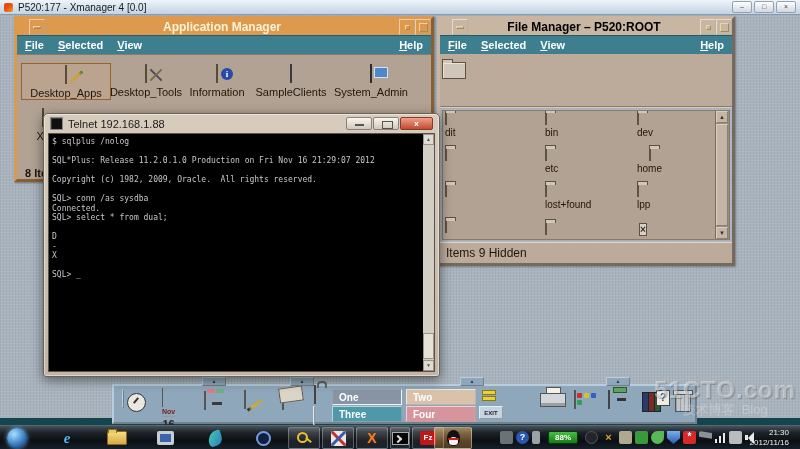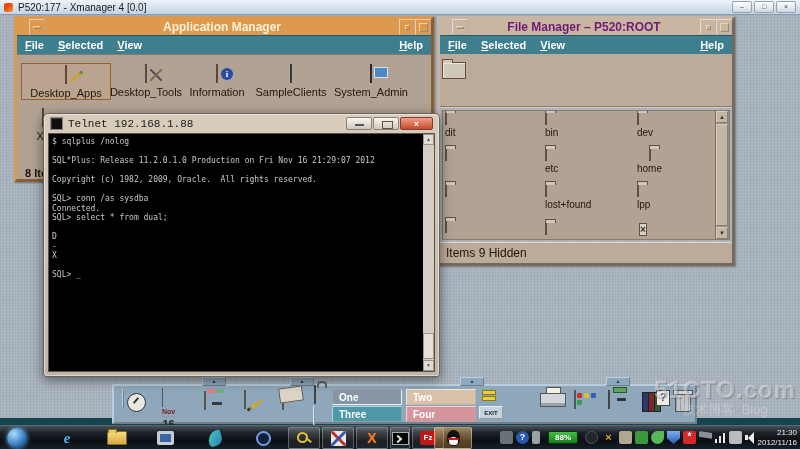--- a/index.html
+++ b/index.html
@@ -19,21 +19,21 @@
     background-image:repeating-linear-gradient(0deg,rgba(255,255,255,.08) 0 1px,transparent 1px 3px),
                      repeating-linear-gradient(90deg,rgba(40,60,80,.07) 0 1px,transparent 1px 3px);}
   #desktop-strip{position:absolute;left:0;top:404px;width:800px;height:7px;background:#14454e;z-index:2;}
 
   
   .cde-win{position:absolute;display:flex;flex-direction:column;box-sizing:border-box;}
   .cde-win.active{border:3px outset #dd9a4f;box-shadow:1px 1px 2px rgba(0,0,0,.35);}
   .cde-win.inactive{border:3px outset #c9b6a2;box-shadow:1px 1px 2px rgba(0,0,0,.3);}
   .cde-titlebar{flex:0 0 16px;display:flex;align-items:stretch;padding-left:12px;}
   .active .cde-titlebar{background:#dd9a4f;color:#fdf2d6;}
-  .inactive .cde-titlebar{background:#c9b6a2;color:#701a75;justify-content:space-between;}
+  .inactive .cde-titlebar{background:#c9b6a2;color:#000000;justify-content:space-between;}
   .cde-title{flex:1;text-align:center;font-size:12px;font-weight:bold;line-height:16px;
     white-space:nowrap;overflow:hidden;}
   .cde-wbtn{width:16px;flex:0 0 16px;border:1px outset rgba(255,255,255,.5);box-sizing:border-box;position:relative;}
   .active .cde-wbtn{background:#dd9a4f;}
   .inactive .cde-wbtn{background:#c9b6a2;}
   .cde-wbtn .bar{position:absolute;left:3px;right:3px;top:6px;height:3px;border:1px outset #f2d2a2;box-sizing:border-box;}
   .cde-wbtn .dot{position:absolute;left:5px;top:5px;width:5px;height:5px;border:1px outset #f2d2a2;box-sizing:border-box;}
   .cde-wbtn .sq{position:absolute;left:3px;top:3px;width:9px;height:9px;border:1px outset #f2d2a2;box-sizing:border-box;}
   .cde-menubar{flex:0 0 18px;background:#3d7f8f;display:flex;align-items:center;gap:14px;padding:0 8px;
     border-top:1px solid #2a5a66;}
@@ -78,21 +78,21 @@
   .sb{position:absolute;right:0;top:0;bottom:0;width:13px;background:#9a8a7a;border-left:1px solid #7a6a5a;}
   .sb-up,.sb-down{position:absolute;left:0;width:12px;height:12px;background:#c4b6a6;border:1px outset #dccfbe;
     box-sizing:border-box;font-size:6px;line-height:10px;text-align:center;color:#40301c;}
   .sb-up{top:0;} .sb-down{bottom:0;}
   .sb-thumb{position:absolute;left:0;top:13px;bottom:13px;width:12px;background:#c4b6a6;border:1px outset #dccfbe;box-sizing:border-box;}
 
   
   #telnet{position:absolute;left:43px;top:99px;width:397px;height:264px;z-index:5;
     background:linear-gradient(#d8ccbc,#c2b5a5);border:1px solid #6b6258;border-radius:5px 5px 3px 3px;
     box-shadow:0 3px 12px rgba(0,0,0,.5), inset 0 0 0 1px rgba(255,255,255,.45);box-sizing:border-box;}
-  #telnet-titlebar{height:19px;display:flex;align-items:center;font-size:11px;color:#1a1a1a;padding-left:6px;font-family:Liberation Mono, monospace;}
+  #telnet-titlebar{height:19px;display:flex;align-items:center;font-size:11px;color:#1a1a1a;padding-left:6px;}
   #telnet-ico{width:11px;height:11px;background:#101010;border:1px solid #888;margin-right:5px;
     box-shadow:inset 1px 1px 0 #3a3a3a;}
   #telnet-buttons{margin-left:auto;display:flex;padding-right:6px;gap:1px;}
   .t-btn{width:26px;height:13px;border:1px solid #8a8278;border-radius:2px;box-sizing:border-box;
     background:linear-gradient(#faf6ee,#cfc7ba);position:relative;}
   .t-btn.close{width:33px;background:linear-gradient(#f0a08a,#c44a30);border-color:#8a3a28;
     color:#fff;font-size:8px;line-height:11px;text-align:center;font-weight:bold;}
   .t-btn .g-min{position:absolute;left:8px;bottom:3px;width:9px;height:2px;background:#555;}
   .t-btn .g-max{position:absolute;left:8px;top:3px;width:9px;height:6px;border:1px solid #555;}
   #term{position:absolute;left:4px;right:4px;top:19px;bottom:4px;background:#000;border:1px solid #5a5248;}
@@ -191,21 +191,21 @@
   .ic-qq{width:13px;height:16px;background:#111;border-radius:50% 50% 46% 46%;position:relative;}
   .ic-qq::before{content:"";position:absolute;left:2px;bottom:1px;width:9px;height:8px;background:#f4f4f4;border-radius:50% 50% 40% 40%;}
   .ic-qq::after{content:"";position:absolute;left:1px;top:8px;width:11px;height:2px;background:#d02020;border-radius:2px;}
 
   
   .tray-ic{position:absolute;top:5px;width:13px;height:13px;}
   .ti-sq{border-radius:2px;}
   #battery{position:absolute;top:5px;width:30px;height:13px;background:linear-gradient(#42c042,#1a7a1a);
     border:1px solid #0a3a0a;border-radius:2px;color:#fff;font-size:8px;font-weight:bold;text-align:center;line-height:12px;box-sizing:border-box;}
   #battery::after{content:"";position:absolute;right:-3px;top:3px;width:2px;height:6px;background:#111;}
-  #tray-clock{position:absolute;right:3px;top:2px;text-align:right;color:#f0f0f0;font-size:8px;line-height:10px;}
+  #tray-clock{position:absolute;right:11px;top:2px;text-align:right;color:#f0f0f0;font-size:8px;line-height:10px;}
   .ti-glyph{color:#e8a020;font-size:11px;font-weight:bold;text-align:center;line-height:13px;}
   .ti-shield{background:linear-gradient(#7ab0ec,#2a5ab0);clip-path:polygon(0 0,100% 0,100% 55%,50% 100%,0 55%);}
   .ti-red{background:#d82828;border-radius:2px;color:#fff;font-size:10px;font-weight:bold;text-align:center;line-height:12px;}
   .ti-signal i{position:absolute;bottom:1px;width:2px;background:#e8e8e8;}
   .ti-signal .s1{left:1px;height:4px;} .ti-signal .s2{left:5px;height:7px;} .ti-signal .s3{left:9px;height:10px;}
   .ti-spk{position:relative;}
   .ti-spk::before{content:"";position:absolute;left:1px;top:4px;width:3px;height:5px;background:#e8e8e8;}
   .ti-spk::after{content:"";position:absolute;left:4px;top:1px;border-left:6px solid #e8e8e8;border-top:6px solid transparent;border-bottom:6px solid transparent;transform:rotate(180deg);}
 </style>
 </head>

